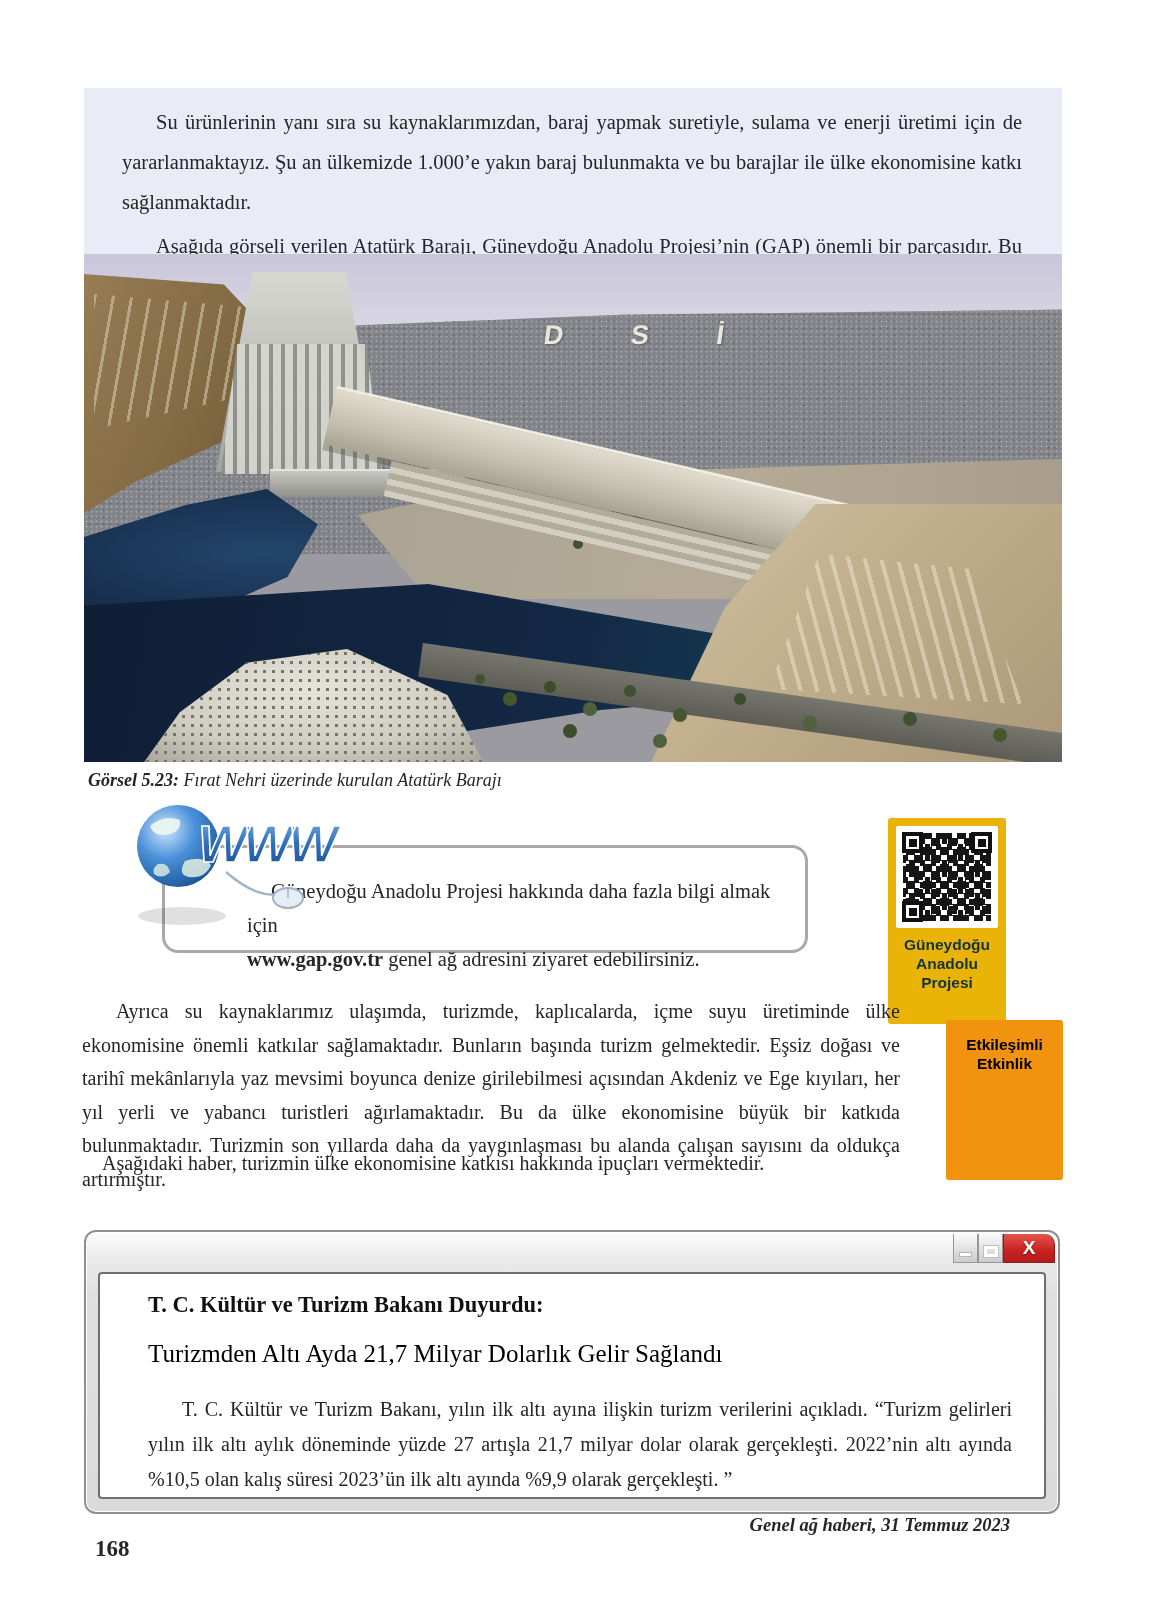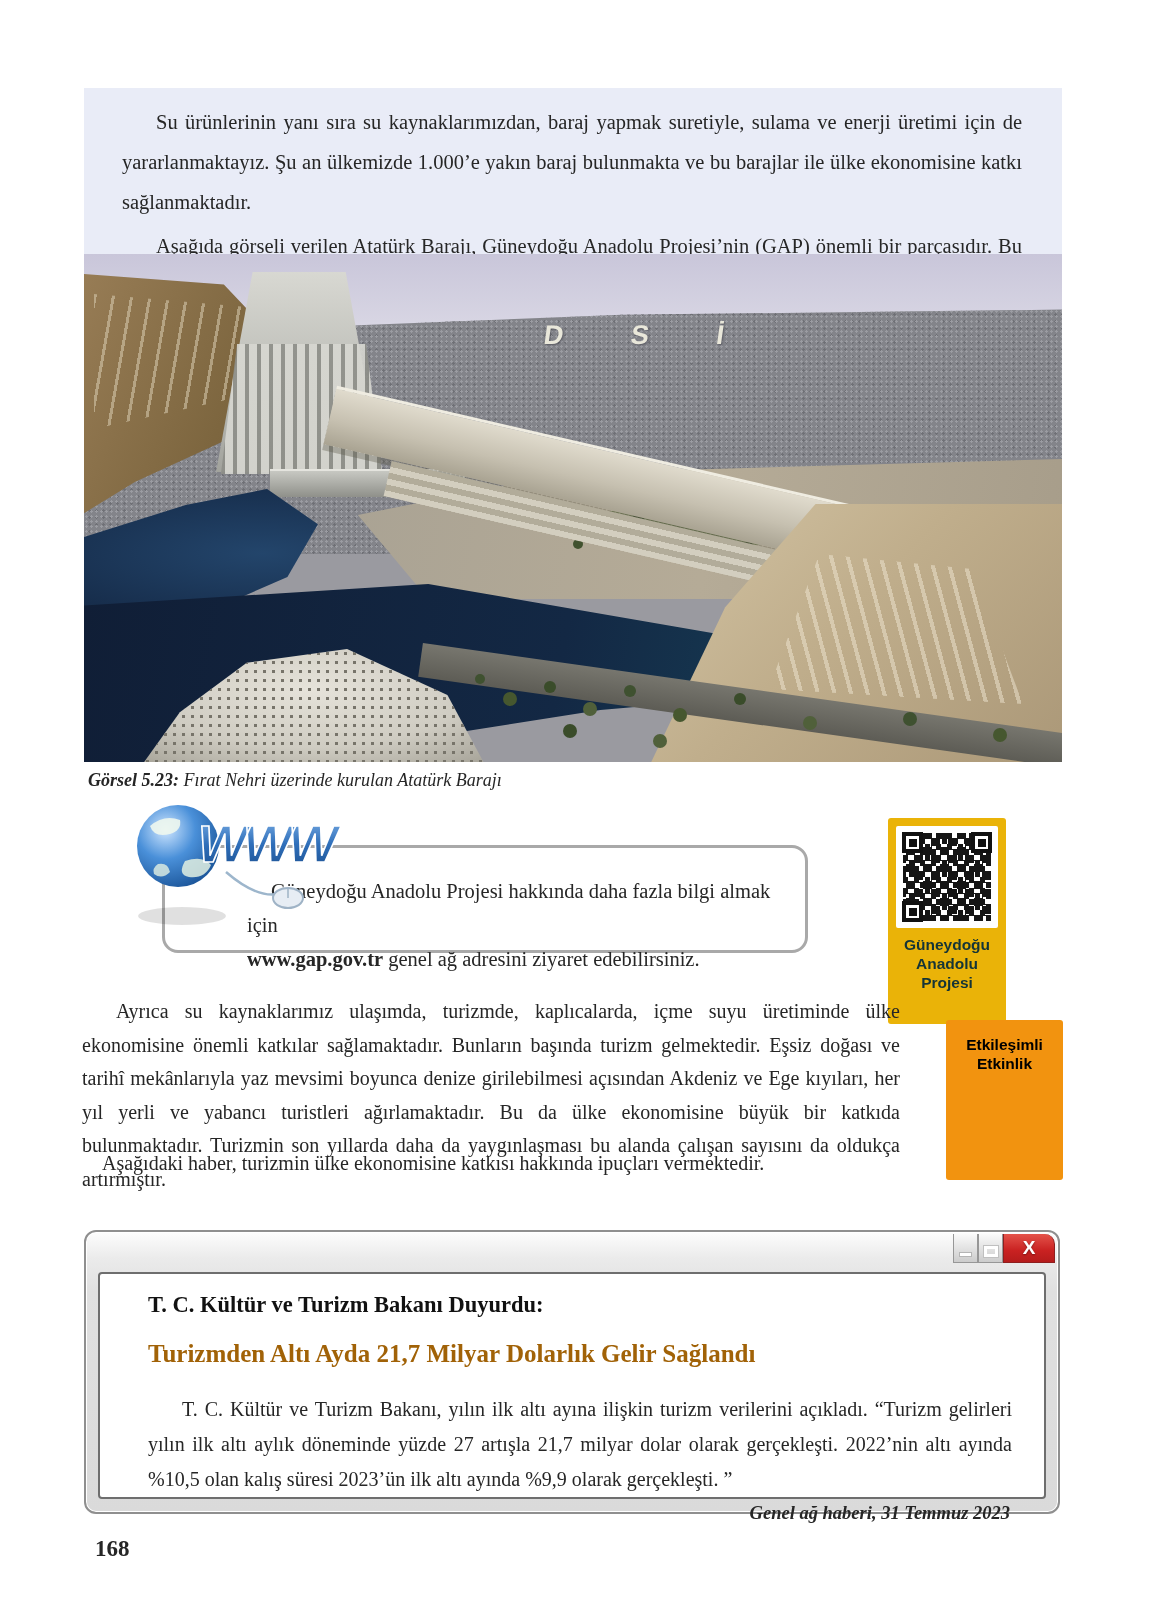--- a/index.html
+++ b/index.html
@@ -168,23 +168,23 @@
     background:linear-gradient(#e4534a,#c92121 60%,#b51c1c);
     display:flex; align-items:center; justify-content:center;
     color:#fff; font-family:"Liberation Sans",sans-serif; font-weight:bold; font-size:19px;
     text-shadow:0 1px 2px rgba(0,0,0,.4); }
   .win-inner {
     position:absolute; left:12px; right:12px; top:40px; bottom:13px;
     background:#fff; border:2px solid #6e6e6e; border-radius:4px;
     padding:18px 30px 0 48px;
   }
   .news-h1 { font-size:22.5px; font-weight:bold; color:#111; }
-  .news-h2 { font-size:25px; font-weight:bold; color:#a16207; margin-top:22px; }
+  .news-h2 { font-size:25px; font-weight:normal; color:#000000; margin-top:22px; }
   .news-body { margin-top:24px; font-size:20px; line-height:35px; text-align:justify; text-indent:34px; padding-right:2px; }
-  .news-source { margin-top:6px; text-align:right; font-weight:bold; font-style:italic; font-size:18.5px; padding-right:4px; }
+  .news-source { margin-top:18px; text-align:right; font-weight:bold; font-style:italic; font-size:18.5px; padding-right:4px; }
 
   .page-number { position:absolute; left:95px; top:1536px; font-size:23px; font-weight:bold; }
 </style>
 </head>
 <body>
 
 <div id="page">
 
   <div class="intro-block">
     <p>Su ürünlerinin yanı sıra su kaynaklarımızdan, baraj yapmak suretiyle, sulama ve enerji üretimi için de yararlanmaktayız. Şu an ülkemizde 1.000’e yakın baraj bulunmakta ve bu barajlar ile ülke ekonomisine katkı sağlanmaktadır.</p>

